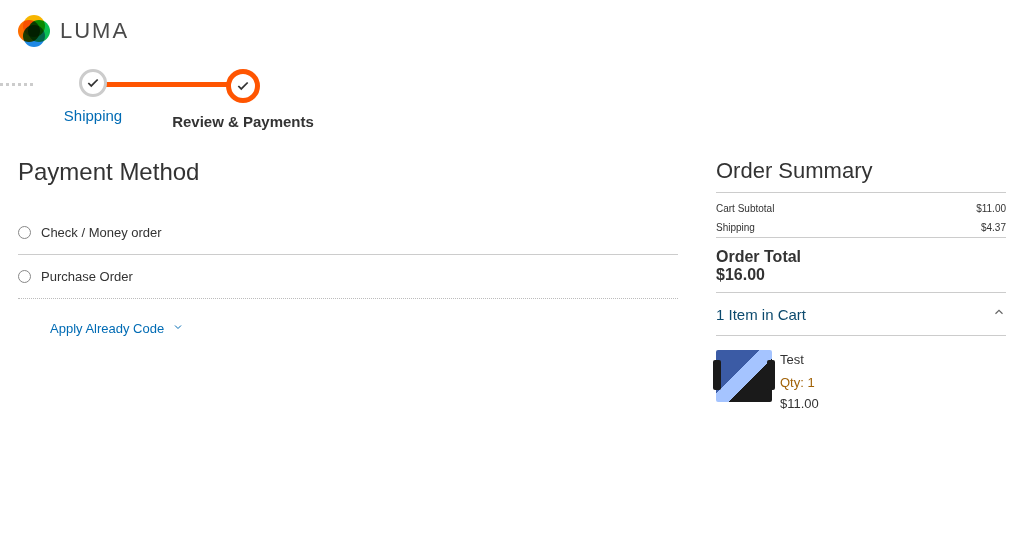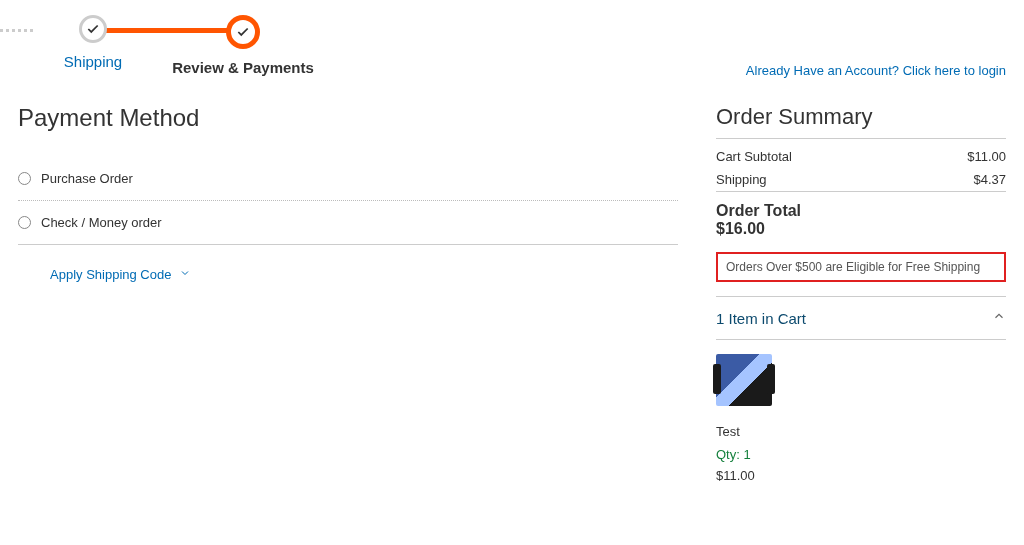--- a/index.html
+++ b/index.html
@@ -64,21 +64,21 @@
     .discount-row {
       padding: 22px 0 0 32px;
       display: flex; align-items: center; gap: 8px;
       color: #006bb4; font-size: 13px; cursor: pointer;
     }
     .chevron { display:inline-block; transform: rotate(0deg); }
     .sidebar { width: 290px; }
     .os-title { font-size: 22px; color: #333; font-weight: 300; margin-bottom: 8px; }
     .os-row {
       display: flex; justify-content: space-between;
-      font-size: 13px; padding: 4px 0;
+      font-size: 10px; padding: 4px 0;
       border-top: 1px solid #ccc;
     }
     .os-row.first { border-top: 1px solid #ccc; padding-top:10px; }
     .os-sub { font-size: 12px; color: #888; margin-top: -2px; margin-bottom: 8px; }
     .os-total {
       display: flex; justify-content: space-between;
       font-size: 16px; font-weight: 700; padding: 10px 0 8px;
       border-top: 1px solid #ccc;
       flex-direction: column;
     }
@@ -86,45 +86,54 @@
       border: 2px solid #e02020;
       padding: 6px 8px; font-size: 12px; color: #555;
       margin: 6px 0 14px;
     }
     .cart-header {
       border-top: 1px solid #ccc; border-bottom: 1px solid #ccc;
       padding: 12px 0; font-size: 15px; color: #0c4a6e;
       display: flex; justify-content: space-between; align-items: center;
       cursor: pointer;
     }
-    .cart-item { display: flex; gap: 16px; padding: 14px 0; flex-direction: column; }
+    .cart-item { display: flex; gap: 8px; padding: 14px 0; }
     .item-img {
       width: 56px; height: 52px;
       background: linear-gradient(135deg,#3b5ba5 0 40%,#a5c4ff 40% 60%,#1a1a1a 60%);
       border-radius: 2px;
       position: relative;
     }
     .item-img::before {
       content:""; position:absolute; left:-3px; top:10px; width:8px; height:30px;
       background:#1a1a1a; border-radius:2px;
     }
     .item-img::after {
       content:""; position:absolute; right:-3px; top:10px; width:8px; height:30px;
       background:#1a1a1a; border-radius:2px;
     }
     .item-info { font-size: 13px; color: #333; line-height: 1.6; }
     .item-name { margin-bottom: 2px; }
-    .item-qty { color: #15803d; }
+    .item-qty { color: #a16207; }
     .caret-up { font-size: 16px; color: #666; }
   </style>
 </head>
 <body>
 
 <div class="top-row">
   <div>
+    <div class="logo-wrap">
+      <div class="logo-mark">
+        <span class="c1"></span>
+          <span class="c2"></span>
+          <span class="c3"></span>
+          <span class="c4"></span>
+      </div>
+      <span class="logo-text">LUMA</span>
+    </div>
     <div class="steps">
       <div class="step">
         <div class="step-line-left"></div>
         <div class="step-line-middle"></div>
         <div class="step-circle">
           <svg viewBox="0 0 24 24" fill="none" stroke="#333" stroke-width="3">
               <polyline points="4,12 9,17 20,6"></polyline>
             </svg>
         </div>
         <span class="step-label shipping">Shipping</span>
@@ -132,36 +141,35 @@
       <div class="step">
         <div class="step-circle active">
           <svg viewBox="0 0 24 24" fill="none" stroke="#333" stroke-width="3">
               <polyline points="4,12 9,17 20,6"></polyline>
             </svg>
         </div>
         <span class="step-label review">Review &amp; Payments</span>
       </div>
     </div>
   </div>
-  <span class="login-link">Already Have an Account? Click here to login</span>
 </div>
 
 <div class="content">
   <div class="main">
     <h1 class="page-title">Payment Method</h1>
+    <div class="pm-row">
+      <span class="radio"></span>
+      <span>Check / Money order</span>
+    </div>
     <div class="pm-row pm-divider">
       <span class="radio"></span>
       <span>Purchase Order</span>
     </div>
-    <div class="pm-row">
-      <span class="radio"></span>
-      <span>Check / Money order</span>
-    </div>
     <div class="discount-row">
-      <span>Apply Shipping Code</span>
+      <span>Apply Already Code</span>
       <span class="chevron">
         <svg width="12" height="12" viewBox="0 0 24 24" fill="none" stroke="#006bb4" stroke-width="2">
             <polyline points="6,9 12,15 18,9"></polyline>
           </svg>
       </span>
     </div>
   </div>
 
   <div class="sidebar">
     <div class="os-title">Order Summary</div>
@@ -170,21 +178,20 @@
       <span>$11.00</span>
     </div>
     <div class="os-row" style="border-top:none;">
       <span>Shipping</span>
       <span>$4.37</span>
     </div>
     <div class="os-total">
       <span>Order Total</span>
       <span>$16.00</span>
     </div>
-    <div class="promo-box">Orders Over $500 are Eligible for Free Shipping</div>
     <div class="cart-header">
       <span>1 Item in Cart</span>
       <span class="caret-up">
         <svg width="14" height="14" viewBox="0 0 24 24" fill="none" stroke="#666" stroke-width="2">
             <polyline points="6,15 12,9 18,15"></polyline>
           </svg>
       </span>
     </div>
     <div class="cart-item">
       <div class="item-img"></div>

